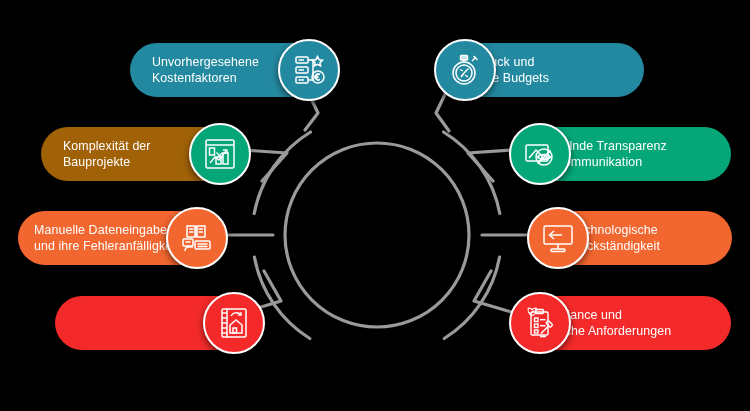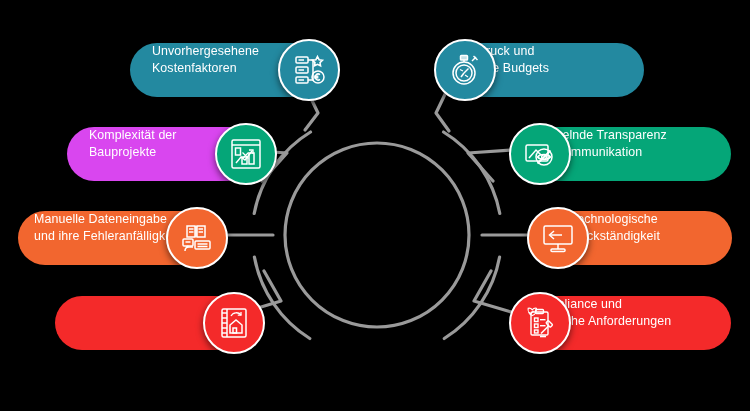--- a/index.html
+++ b/index.html
@@ -21,20 +21,21 @@
     position: absolute;
     left: 0;
     top: 0;
     width: 750px;
     height: 411px;
     pointer-events: none;
   }
   .node {
     position: absolute;
     display: flex;
+    align-items: center;
     height: 54px;
     border-radius: 27px;
     box-shadow: 0 3px 7px rgba(0,0,0,0.55);
   }
   .node.left  { flex-direction: row; }
   .node.right { flex-direction: row; }
   .node-label {
     color: #ffffff;
     font-size: 12.4px;
     line-height: 16.5px;
@@ -107,21 +108,21 @@
         <path d="M17 8 h5 v20 h-5"></path>
         <path d="M26.5 4.5 l1.6 3.2 l3.4 .5 l-2.5 2.4 .6 3.4 -3.1-1.6 -3.1 1.6 .6-3.4 -2.5-2.4 3.4-.5 z"></path>
         <circle cx="27" cy="25" r="6"></circle>
         <path d="M29 22.6 a3 3 0 1 0 0 4.8"></path>
         <line x1="23.3" y1="24.2" x2="27.4" y2="24.2"></line>
         <line x1="23.3" y1="25.8" x2="27.4" y2="25.8"></line>
       </svg>
     </div>
   </div>
 
-  <div class="node left n-w" style="left:67px; top:127px; background:#d946ef;">
+  <div class="node left n-w" style="left:41px; top:127px; background:#a16207;">
     <div class="node-label">Komplexität der
 Bauprojekte</div>
     <div class="icon-badge" style="background:#05A678;">
       <svg width="36" height="36" viewBox="0 0 36 36" fill="none" stroke="#fff" stroke-width="1.5">
         <rect x="4" y="4" width="28" height="28" rx="1.5"></rect>
         <line x1="4" y1="9" x2="32" y2="9"></line>
         <rect x="7.5" y="12" width="5" height="7"></rect>
         <rect x="14" y="21" width="5" height="7"></rect>
         <rect x="21" y="17" width="5" height="11"></rect>
         <path d="M8 27 l5-6 4 3 7-9" stroke-width="1.4"></path>

